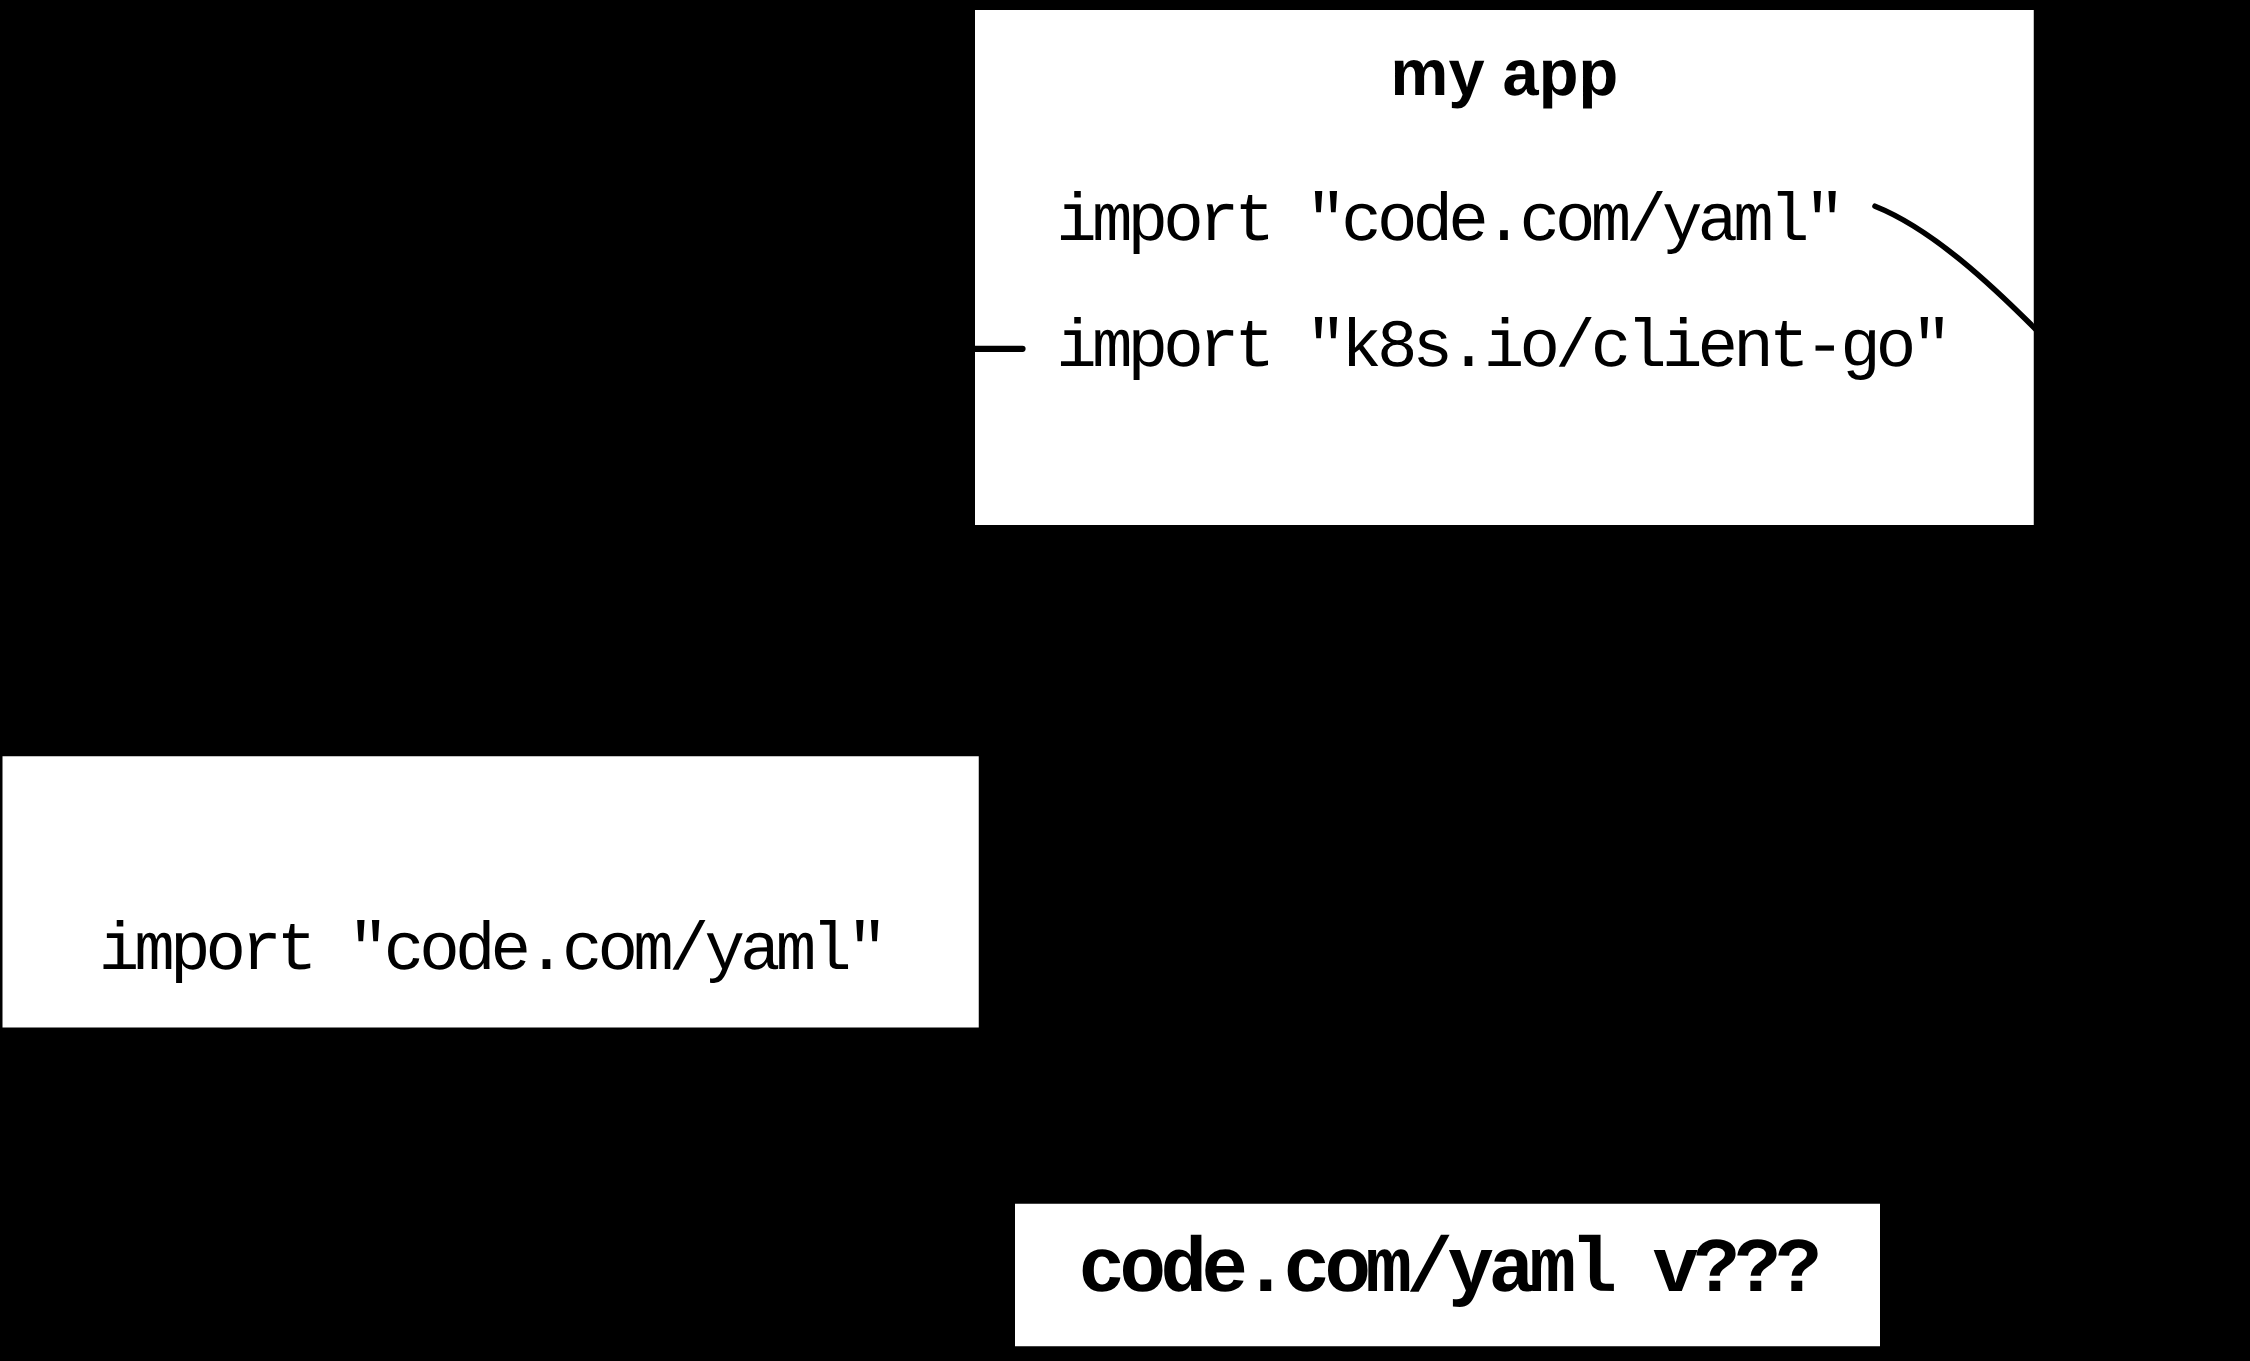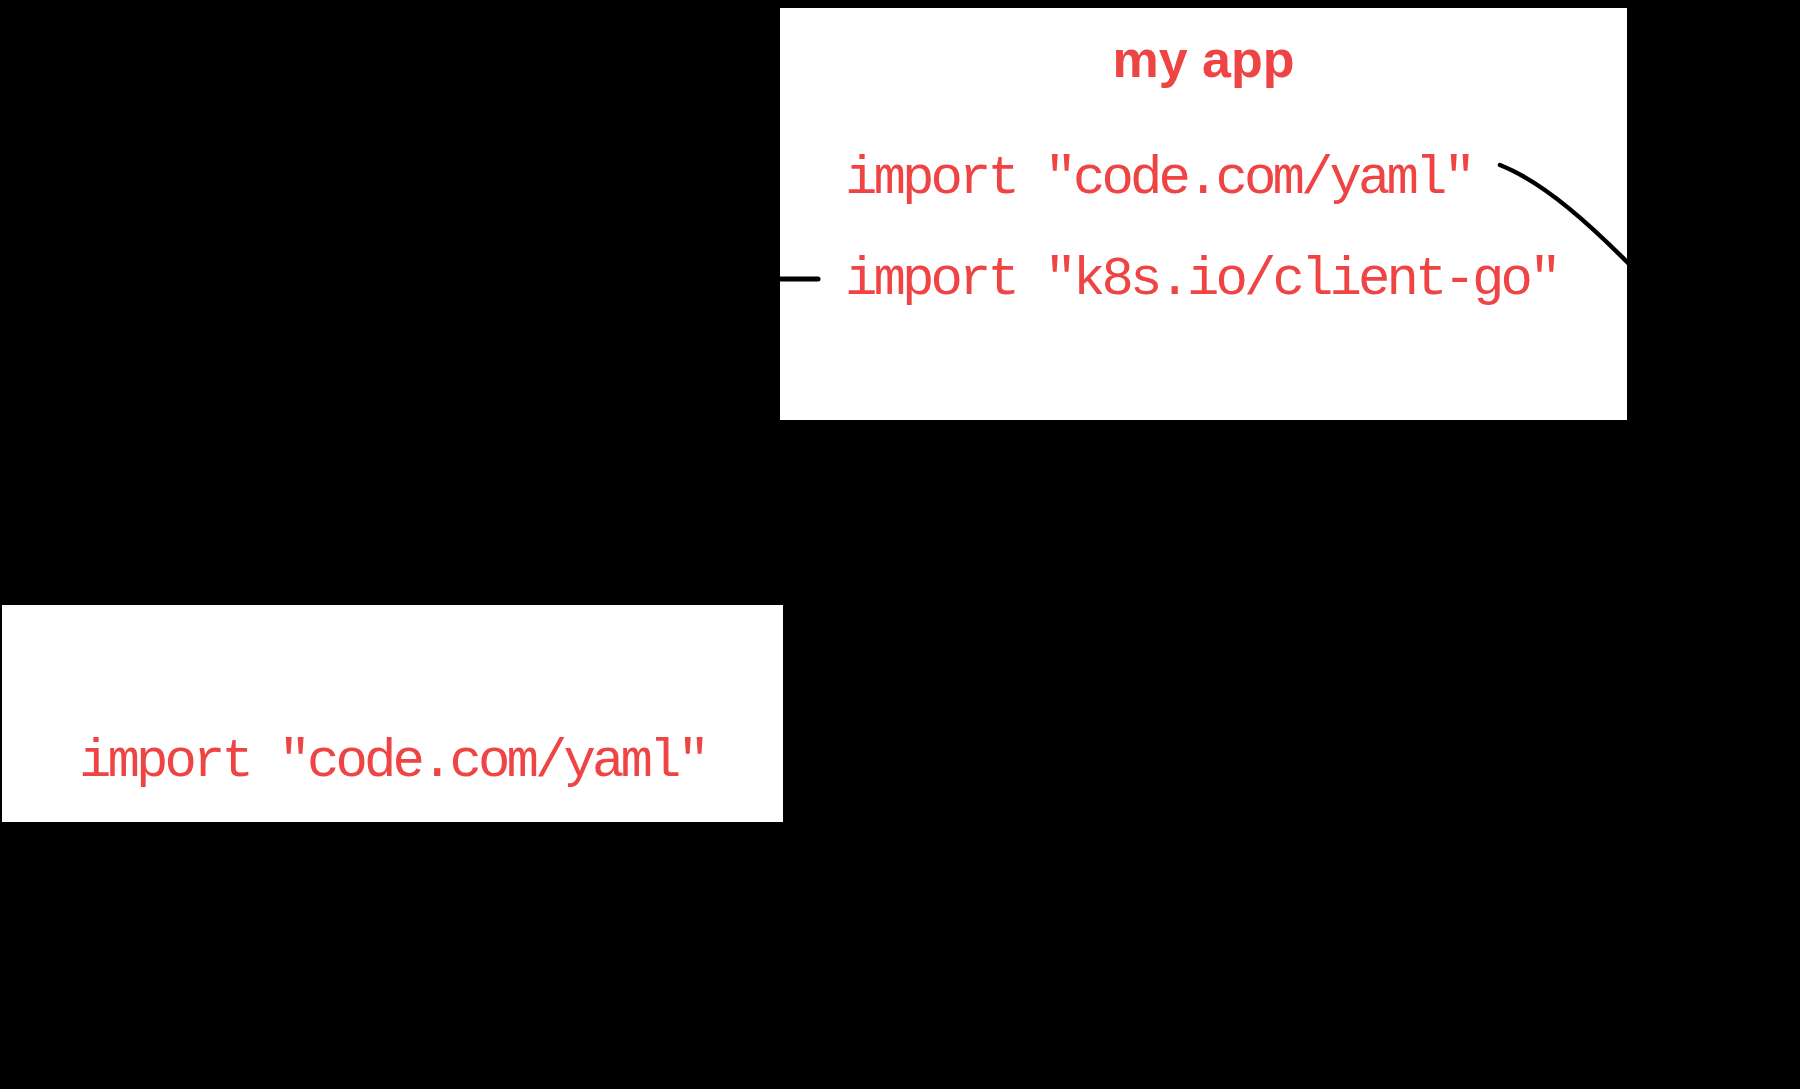--- a/index.html
+++ b/index.html
@@ -21,21 +21,21 @@
     color: #000000;
   }
   .node-myapp   { left: 780px; top: 8px;   width: 847px; height: 412px; }
   .node-clientgo{ left: 2px;   top: 605px; width: 781px; height: 217px; }
   .node-yaml    { left: 812px; top: 963px; width: 692px; height: 114px; }
 
   .txt {
     position: absolute;
     white-space: pre;
     line-height: 1;
-    color: #ef4444;
+    color: #000000;
   }
   .title-sans {
     left: 0; right: 0;
     text-align: center;
     font-family: "Liberation Sans", "DejaVu Sans", sans-serif;
     font-weight: bold;
     font-size: 52px;
   }
   .title-mono {
     left: 0; right: 0;
@@ -82,19 +82,22 @@
   <div class="node node-myapp">
     <div class="txt title-sans myapp-title">my app</div>
     <div class="txt code-mono myapp-line1">import "code.com/yaml"</div>
     <div class="txt code-mono myapp-line2">import "k8s.io/client-go"</div>
   </div>
 
   <div class="node node-clientgo">
     <div class="txt code-mono center clientgo-line1">import "code.com/yaml"</div>
   </div>
 
+  <div class="node node-yaml">
+    <div class="txt title-mono yaml-title">code.com/yaml v???</div>
+  </div>
 
   <svg class="edges" viewBox="0 0 1800 1089" xmlns="http://www.w3.org/2000/svg">
     <path d="M 1500 165 C 1545 183 1592 226 1638 273" fill="none" stroke="#000000" stroke-width="4.5" stroke-linecap="round"></path>
     <path d="M 770 279 L 818 279" fill="none" stroke="#000000" stroke-width="5" stroke-linecap="round"></path>
   </svg>
 
 </div>
 
 </body></html>

